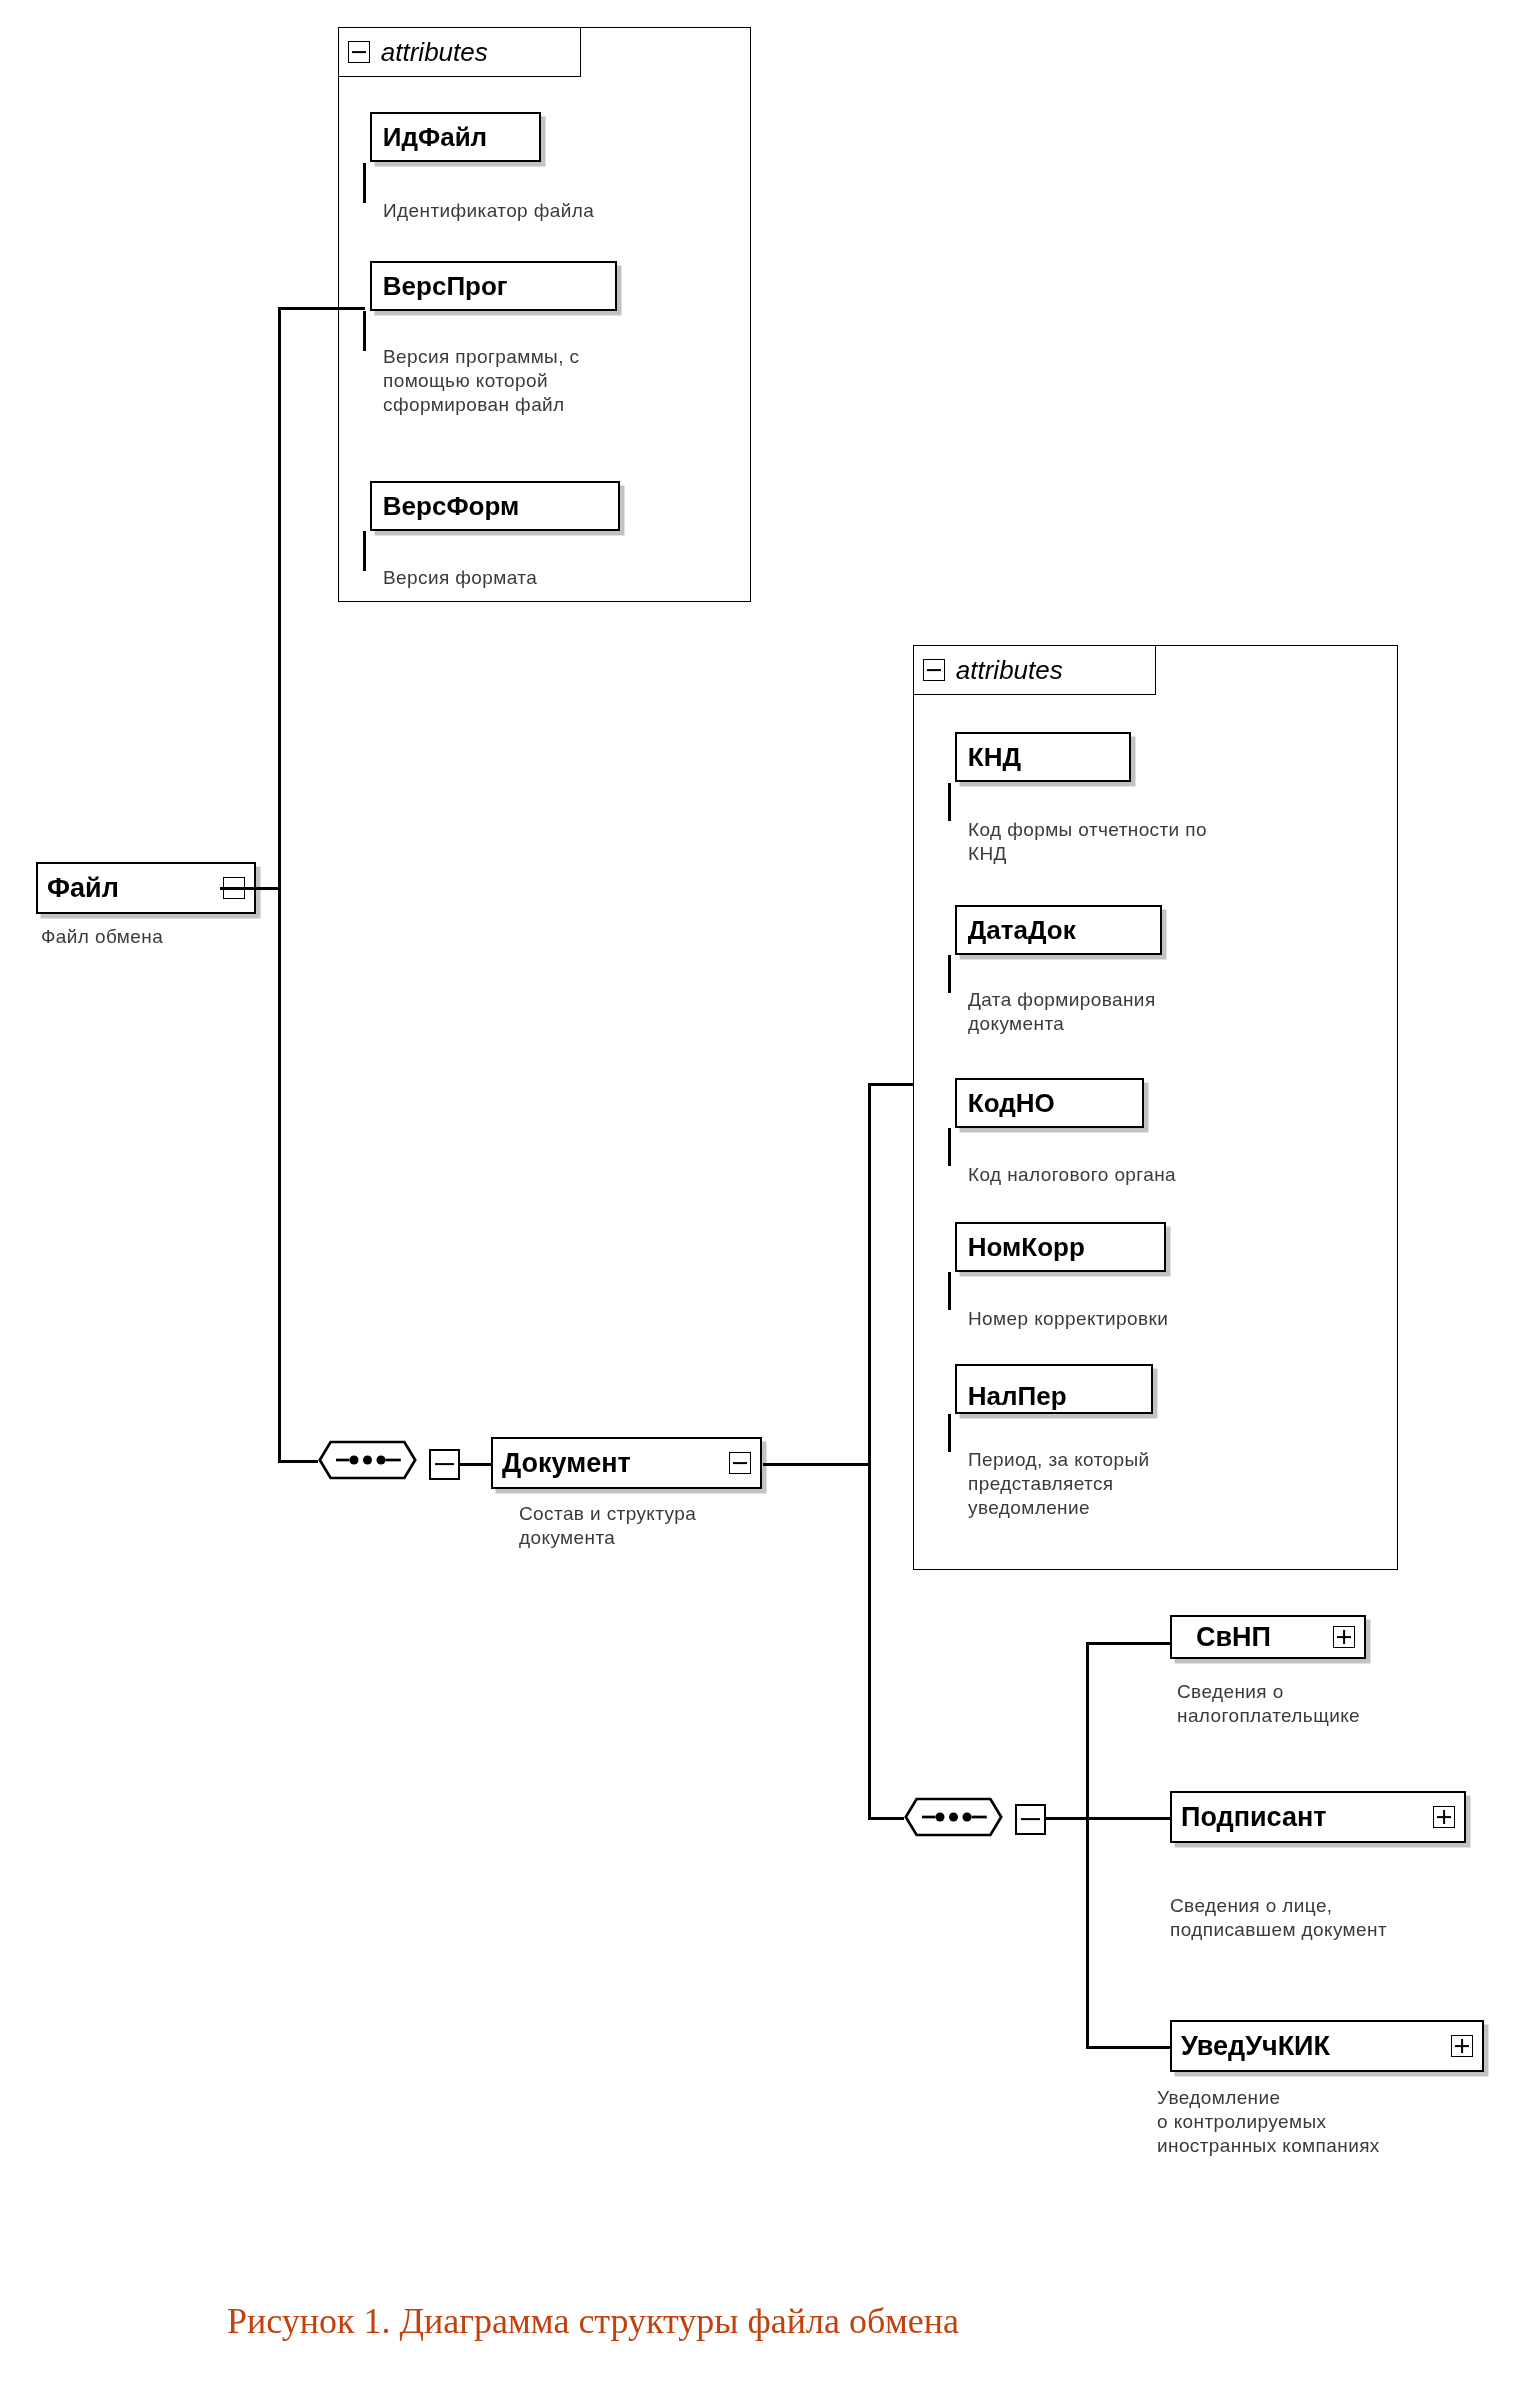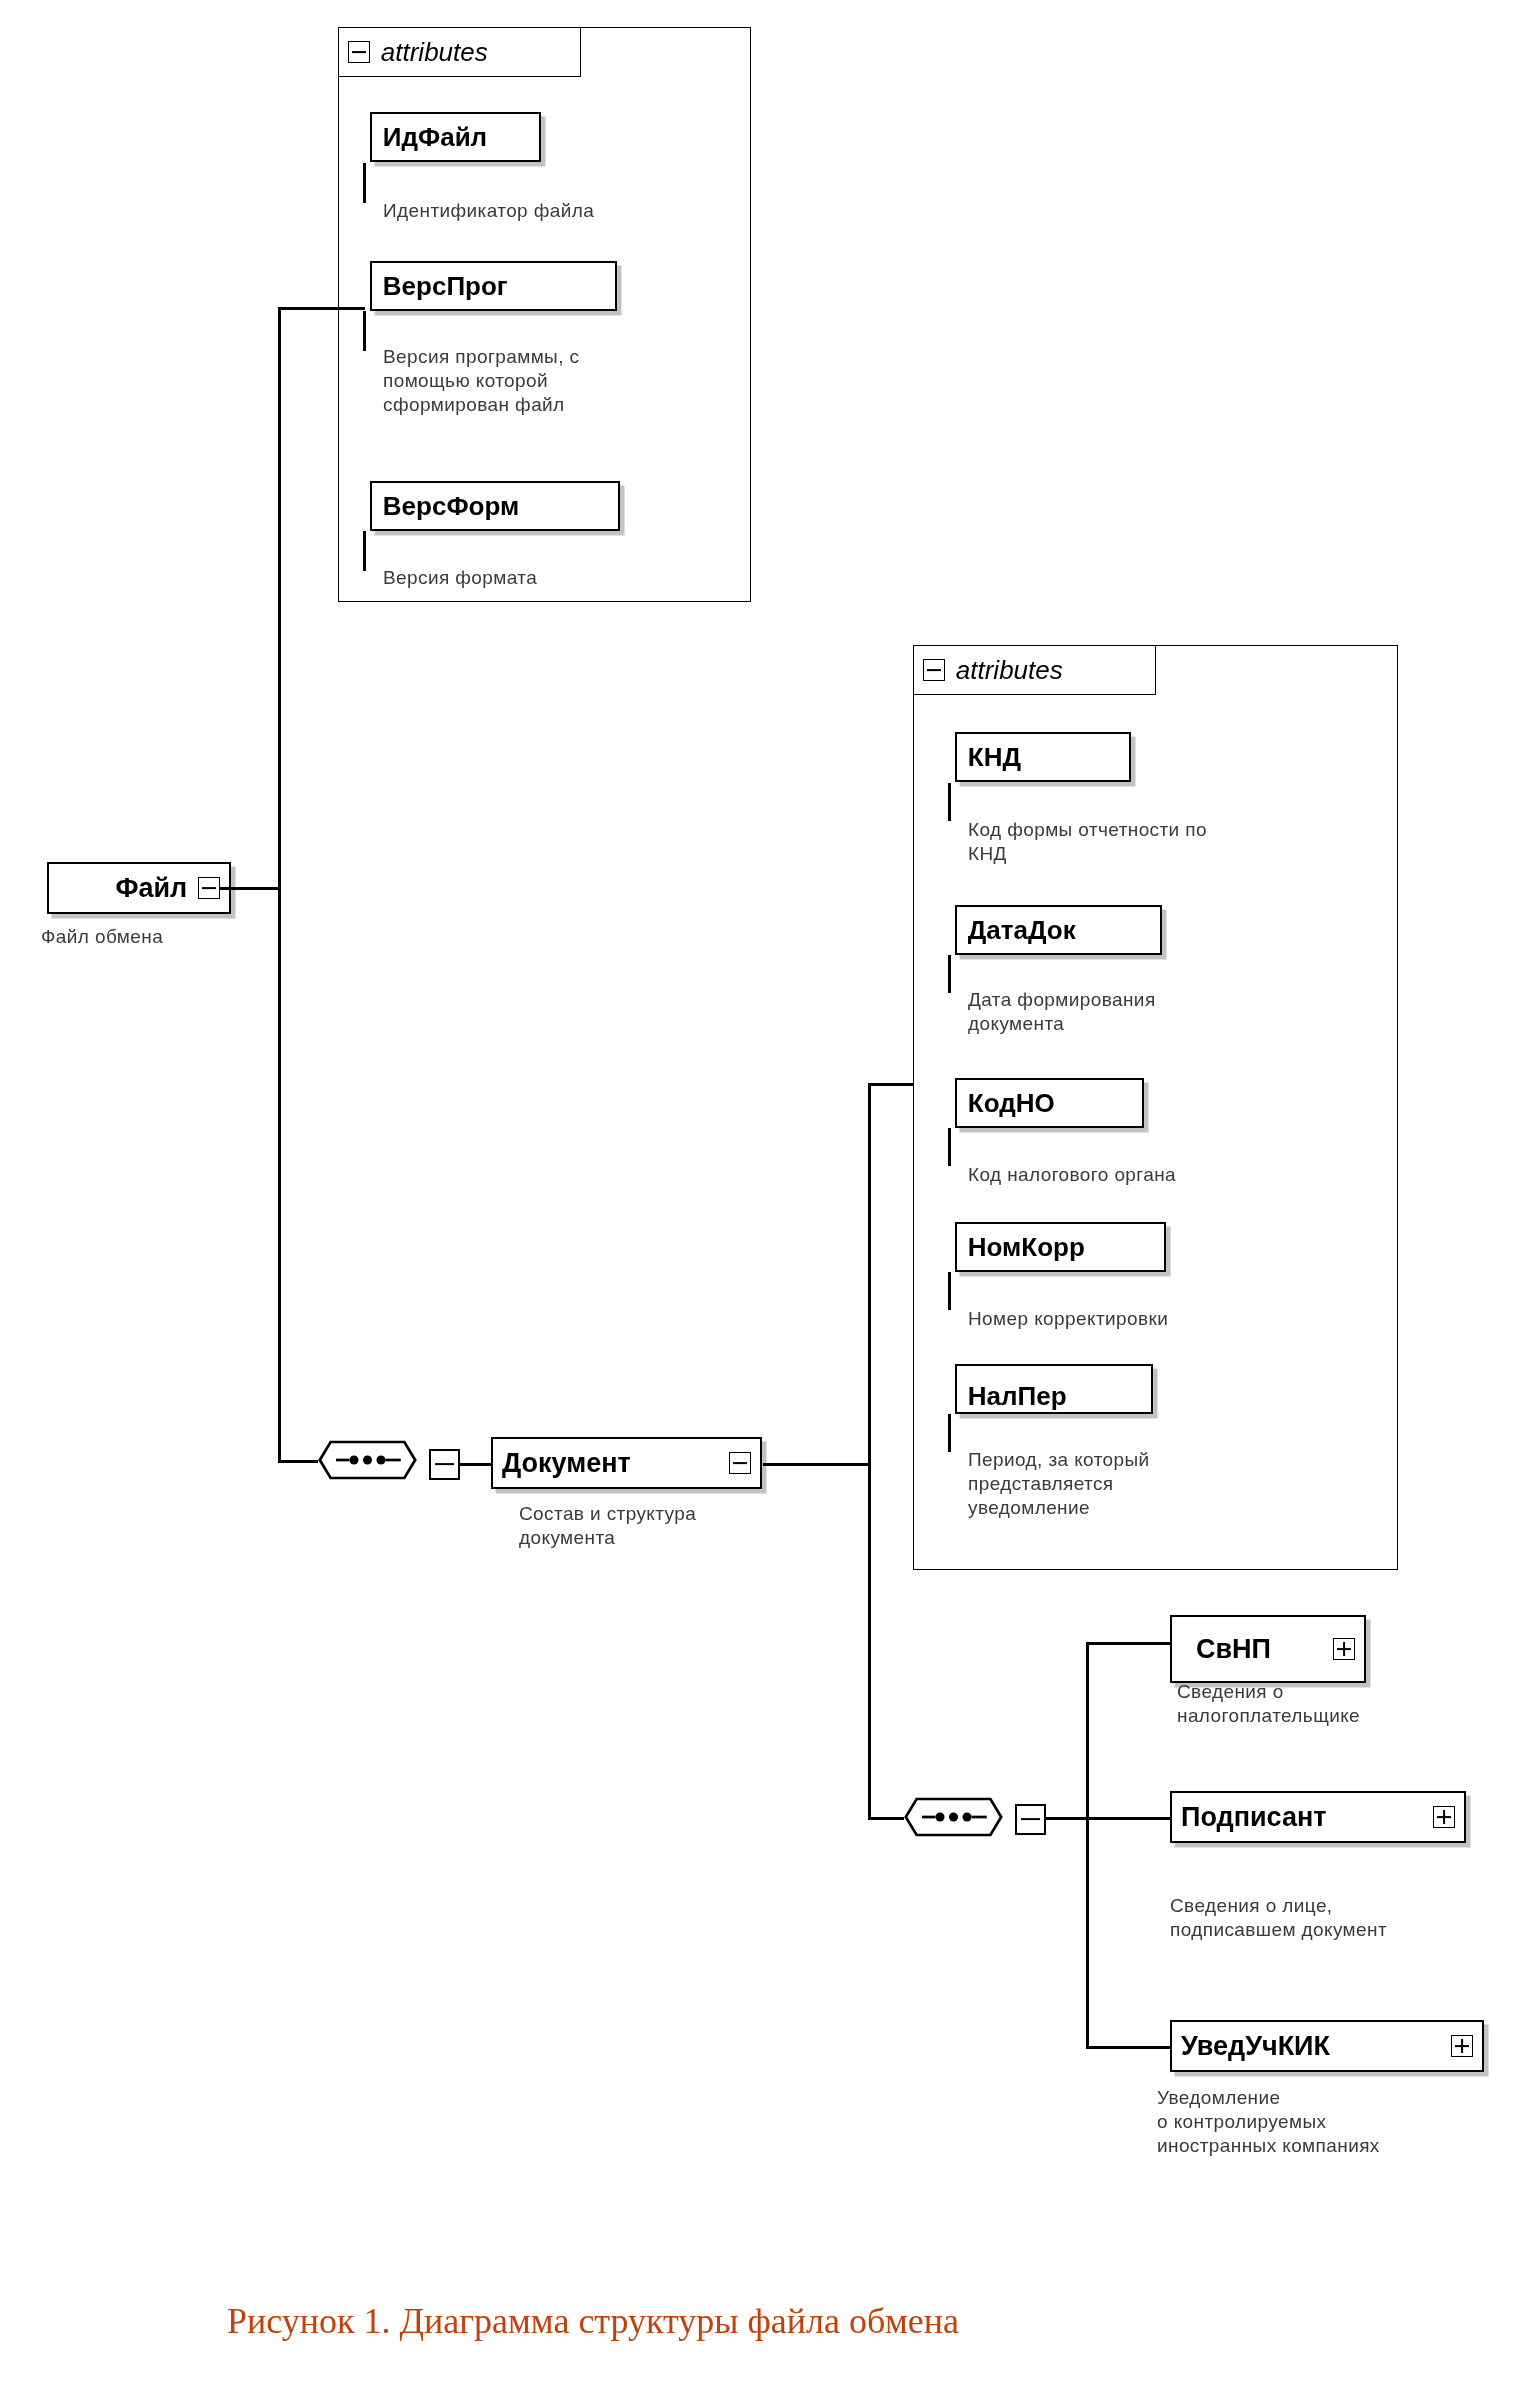--- a/index.html
+++ b/index.html
@@ -156,21 +156,21 @@
 
   <div class="attr-node" style="left:370px; top:481px; width:250px; height:50px;">
     <span class="label">ВерсФорм</span>
   </div>
   <div class="desc" style="left:383px; top:566px; width:377px;">Версия формата</div>
 
   <div class="line vline" style="left:363px; top:163px; height:40px;"></div>
   <div class="line vline" style="left:363px; top:311px; height:40px;"></div>
   <div class="line vline" style="left:363px; top:531px; height:40px;"></div>
 
-  <div class="node" style="left:47px; top:862px; width:184px; height:52px;text-align:right;">
+  <div class="node" style="left:36px; top:862px; width:220px; height:52px;">
     <span class="label">Файл</span>
     <span class="toggle right"></span>
   </div>
   <div class="desc" style="left:41px; top:925px; width:296px;">Файл обмена</div>
 
   <div class="line hline" style="left:220px; top:887px; width:60px;"></div>
   <div class="line vline" style="left:278px; top:307px; height:1155px;"></div>
   <div class="line hline" style="left:278px; top:307px; width:87px;"></div>
   <div class="line hline" style="left:278px; top:1460px; width:40px;"></div>
 
@@ -255,21 +255,21 @@
   <div class="attr-node" style="left:1015px; top:1804px; width:31px; height:31px; box-shadow:none; padding:0; justify-content:center;">
     <span class="toggle" style="border:none; width:23.4px; height:23.4px;"></span>
   </div>
 
   <div class="line hline" style="left:1046px; top:1817px; width:43px;"></div>
   <div class="line vline" style="left:1086px; top:1642px; height:404px;"></div>
   <div class="line hline" style="left:1086px; top:1642px; width:84px;"></div>
   <div class="line hline" style="left:1086px; top:1817px; width:84px;"></div>
   <div class="line hline" style="left:1086px; top:2046px; width:84px;"></div>
 
-  <div class="node" style="left:1170px; top:1615px; width:196px; height:68px;padding-left:24px;">
+  <div class="node" style="left:1170px; top:1615px; width:196px; height:44px;padding-left:24px;">
     <span class="label">СвНП</span>
     <span class="toggle plus right"></span>
   </div>
   <div class="desc" style="left:1177px; top:1680px; width:359px;">Сведения о
 налогоплательщике</div>
 
   <div class="node" style="left:1170px; top:1791px; width:296px; height:52px;gap:28px;">
     <span class="label">Подписант</span>
     <span class="toggle plus right"></span>
   </div>

